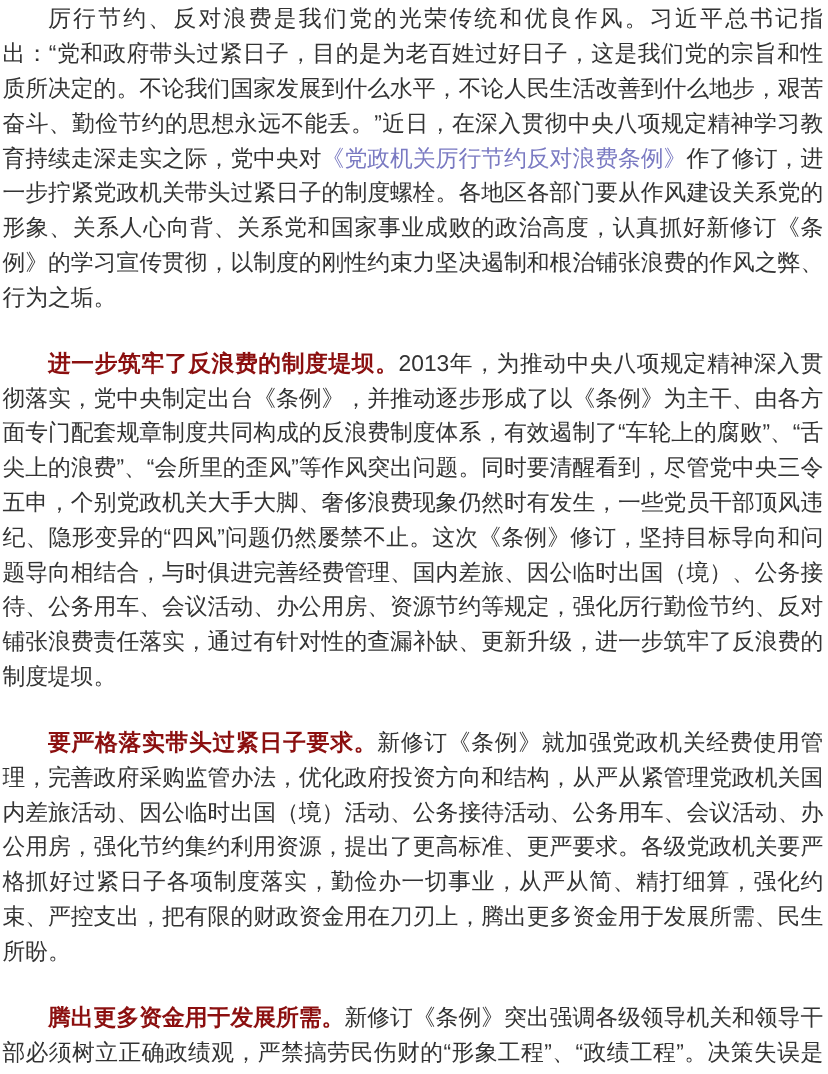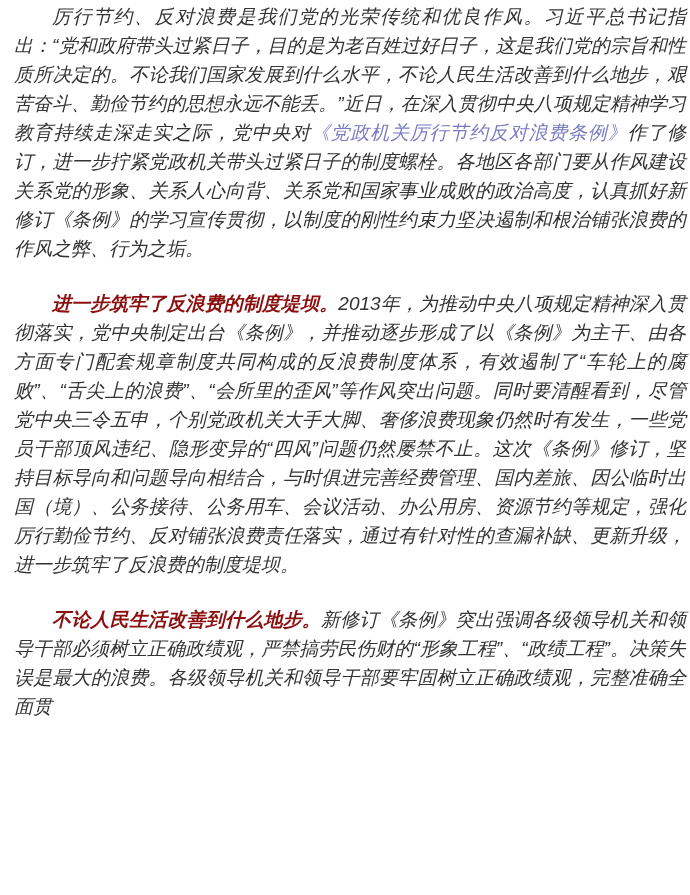--- a/index.html
+++ b/index.html
@@ -23,23 +23,22 @@
     box-sizing: border-box;
     width: 690px;
     padding: 2px 4px 0 2px;
     font-size: 19px;
     line-height: 29px;
     color: var(--text);
     text-align: justify;
     letter-spacing: 0;
   }
   .para {
-    margin: 0 0 26px 12px;
+    margin: 0 0 26px 0;
     text-indent: 2em;
-    font-style: italic;
   }
   .para:last-child {
     margin-bottom: 0;
   }
   .lead {
     font-weight: bold;
     color: var(--lead);
   }
   .doc-link {
     color: var(--link);
@@ -49,16 +48,17 @@
 </style>
 </head>
 <body>
 
 <div class="article">
 
   <p class="para"><span>厉行节约、反对浪费是我们党的光荣传统和优良作风。习近平总书记指出：“党和政府带头过紧日子，目的是为老百姓过好日子，这是我们党的宗旨和性质所决定的。不论我们国家发展到什么水平，不论人民生活改善到什么地步，艰苦奋斗、勤俭节约的思想永远不能丢。”近日，在深入贯彻中央八项规定精神学习教育持续走深走实之际，党中央对</span><a class="doc-link">《党政机关厉行节约反对浪费条例》</a><span>作了修订，进一步拧紧党政机关带头过紧日子的制度螺栓。各地区各部门要从作风建设关系党的形象、关系人心向背、关系党和国家事业成败的政治高度，认真抓好新修订《条例》的学习宣传贯彻，以制度的刚性约束力坚决遏制和根治铺张浪费的作风之弊、行为之垢。</span></p>
 
   <p class="para"><span class="lead">进一步筑牢了反浪费的制度堤坝。</span><span>2013年，为推动中央八项规定精神深入贯彻落实，党中央制定出台《条例》，并推动逐步形成了以《条例》为主干、由各方面专门配套规章制度共同构成的反浪费制度体系，有效遏制了“车轮上的腐败”、“舌尖上的浪费”、“会所里的歪风”等作风突出问题。同时要清醒看到，尽管党中央三令五申，个别党政机关大手大脚、奢侈浪费现象仍然时有发生，一些党员干部顶风违纪、隐形变异的“四风”问题仍然屡禁不止。这次《条例》修订，坚持目标导向和问题导向相结合，与时俱进完善经费管理、国内差旅、因公临时出国（境）、公务接待、公务用车、会议活动、办公用房、资源节约等规定，强化厉行勤俭节约、反对铺张浪费责任落实，通过有针对性的查漏补缺、更新升级，进一步筑牢了反浪费的制度堤坝。</span></p>
 
+  <p class="para"><span class="lead">要严格落实带头过紧日子要求。</span><span>新修订《条例》就加强党政机关经费使用管理，完善政府采购监管办法，优化政府投资方向和结构，从严从紧管理党政机关国内差旅活动、因公临时出国（境）活动、公务接待活动、公务用车、会议活动、办公用房，强化节约集约利用资源，提出了更高标准、更严要求。各级党政机关要严格抓好过紧日子各项制度落实，勤俭办一切事业，从严从简、精打细算，强化约束、严控支出，把有限的财政资金用在刀刃上，腾出更多资金用于发展所需、民生所盼。</span></p>
 
-  <p class="para"><span class="lead">不论人民生活改善到什么地步。</span><span>新修订《条例》突出强调各级领导机关和领导干部必须树立正确政绩观，严禁搞劳民伤财的“形象工程”、“政绩工程”。决策失误是最大的浪费。各级领导机关和领导干部要牢固树立正确政绩观，完整准确全面贯</span></p>
+  <p class="para"><span class="lead">腾出更多资金用于发展所需。</span><span>新修订《条例》突出强调各级领导机关和领导干部必须树立正确政绩观，严禁搞劳民伤财的“形象工程”、“政绩工程”。决策失误是最大的浪费。各级领导机关和领导干部要牢固树立正确政绩观，完整准确全面贯</span></p>
 
 </div>
 
 </body></html>

